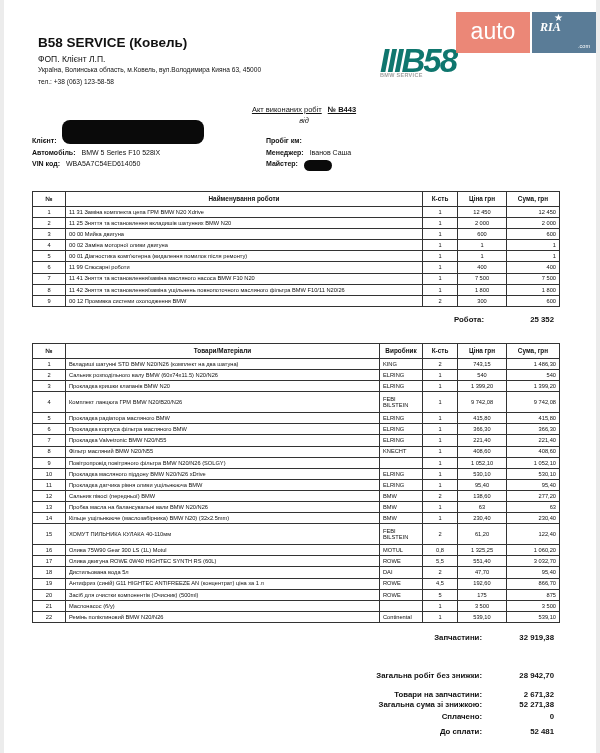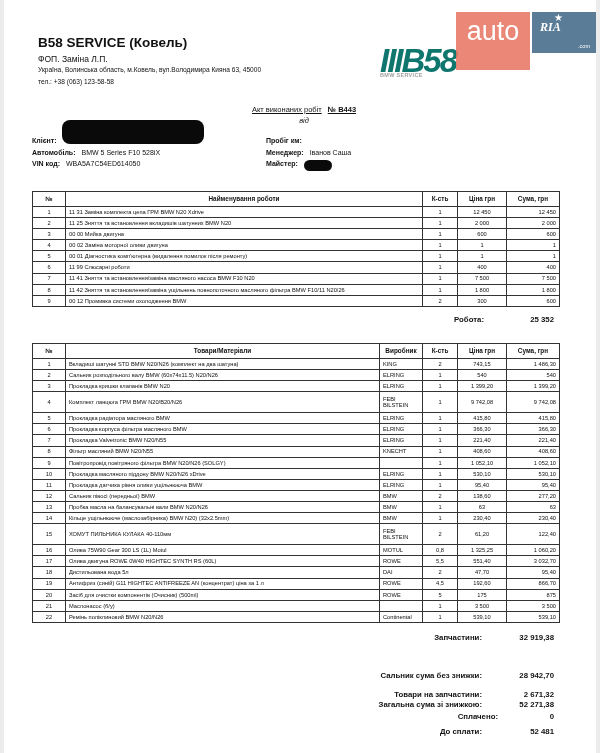--- a/index.html
+++ b/index.html
@@ -15,21 +15,21 @@
   }
   .company-name { position: absolute; left: 34px; top: 35px; font-size: 13.5px; font-weight: bold; }
   .company-owner { position: absolute; left: 34px; top: 54px; font-size: 8.5px; }
   .company-address { position: absolute; left: 34px; top: 66px; font-size: 6.6px; }
   .company-phone { position: absolute; left: 34px; top: 78px; font-size: 6.6px; }
 
   .logo-b58 { position: absolute; left: 372px; top: 42px; width: 180px; height: 40px; }
   .logo-b58 .bars { position: absolute; left: 4px; top: 2px; font-size: 33px; font-weight: bold; font-style: italic; color: #0f766e; letter-spacing: -2px; line-height: 1; }
   .logo-b58 .sub { position: absolute; left: 4px; top: 30px; font-size: 5.5px; font-weight: bold; color: #a0a0a0; letter-spacing: 0.3px; }
   .autoria { position: absolute; left: 452px; top: 12px; width: 140px; height: 41px; display: flex; }
-  .autoria .auto { width: 74px; height: 58px; background: rgba(232,118,100,0.88); color: #fff; font-size: 27px; text-align: center; line-height: 38px; }
+  .autoria .auto { width: 74px; height: 41px; background: rgba(232,118,100,0.88); color: #fff; font-size: 23px; text-align: center; line-height: 38px; }
   .autoria .ria { width: 64px; height: 41px; background: rgba(72,110,140,0.9); color: #fff; position: relative; margin-left: 2px; }
   .autoria .ria .t { position: absolute; left: 8px; top: 8px; font-family: "Liberation Serif", serif; font-weight: bold; font-size: 12px; font-style: italic; }
   .autoria .ria .star { position: absolute; left: 22px; top: 0px; font-size: 10px; }
   .autoria .ria .com { position: absolute; right: 6px; bottom: 4px; font-size: 5.5px; }
 
   .act-title { position: absolute; left: 0; width: 600px; top: 105px; text-align: center; font-size: 7.5px; }
   .act-title .u { text-decoration: underline; }
   .act-title .num { font-weight: bold; margin-left: 6px; }
   .act-date { position: absolute; left: 0; width: 600px; top: 116px; text-align: center; font-size: 7.5px; font-style: italic; }
 
@@ -51,21 +51,21 @@
   .sum-line { position: absolute; font-size: 7.8px; font-weight: bold; }
   .sum-line .lbl { position: absolute; right: 78px; white-space: nowrap; text-align: right; }
   .sum-line .val { position: absolute; right: 0; white-space: nowrap; text-align: center; }
 </style>
 </head>
 <body>
 
 <div class="page">
 
   <div class="company-name">B58 SERVICE (Ковель)</div>
-  <div class="company-owner">ФОП. Заміна Л.П.</div>
+  <div class="company-owner">ФОП. Клієнт Л.П.</div>
   <div class="company-address">Україна, Волинська область, м.Ковель, вул.Володимира Кияна 63, 45000</div>
   <div class="company-phone">тел.: +38 (063) 123-58-58</div>
 
   <div class="logo-b58">
     <span class="bars">IIIB58</span>
     <span class="sub">BMW SERVICE</span>
   </div>
 
   <div class="autoria">
     <div class="auto">auto</div>
@@ -376,32 +376,32 @@
         </tr>
       </tbody>
   </table>
 
   <div class="sum-line" style="left:300px; top:633px; width:250px; height:12px;">
     <span class="lbl" style="right:72px;">Запчастини:</span>
     <span class="val">32 919,38</span>
   </div>
 
   <div class="sum-line" style="left:250px; top:671px; width:300px; height:12px;">
-    <span class="lbl" style="right:72px;">Сальник сума без знижки:</span>
+    <span class="lbl" style="right:72px;">Загальна робіт без знижки:</span>
     <span class="val">28 942,70</span>
   </div>
   <div class="sum-line" style="left:250px; top:690px; width:300px; height:12px;">
     <span class="lbl" style="right:72px;">Товари на запчастини:</span>
     <span class="val">2 671,32</span>
   </div>
   <div class="sum-line" style="left:250px; top:700px; width:300px; height:12px;">
     <span class="lbl" style="right:72px;">Загальна сума зі знижкою:</span>
     <span class="val">52 271,38</span>
   </div>
   <div class="sum-line" style="left:250px; top:712px; width:300px; height:12px;">
-    <span class="lbl" style="right:56px;padding-left:8px;">Сплачено:</span>
+    <span class="lbl" style="right:72px;padding-left:8px;">Сплачено:</span>
     <span class="val">0</span>
   </div>
   <div class="sum-line" style="left:250px; top:727px; width:300px; height:12px;">
     <span class="lbl" style="right:72px;">До сплати:</span>
     <span class="val">52 481</span>
   </div>
 </div>
 
 </body></html>

